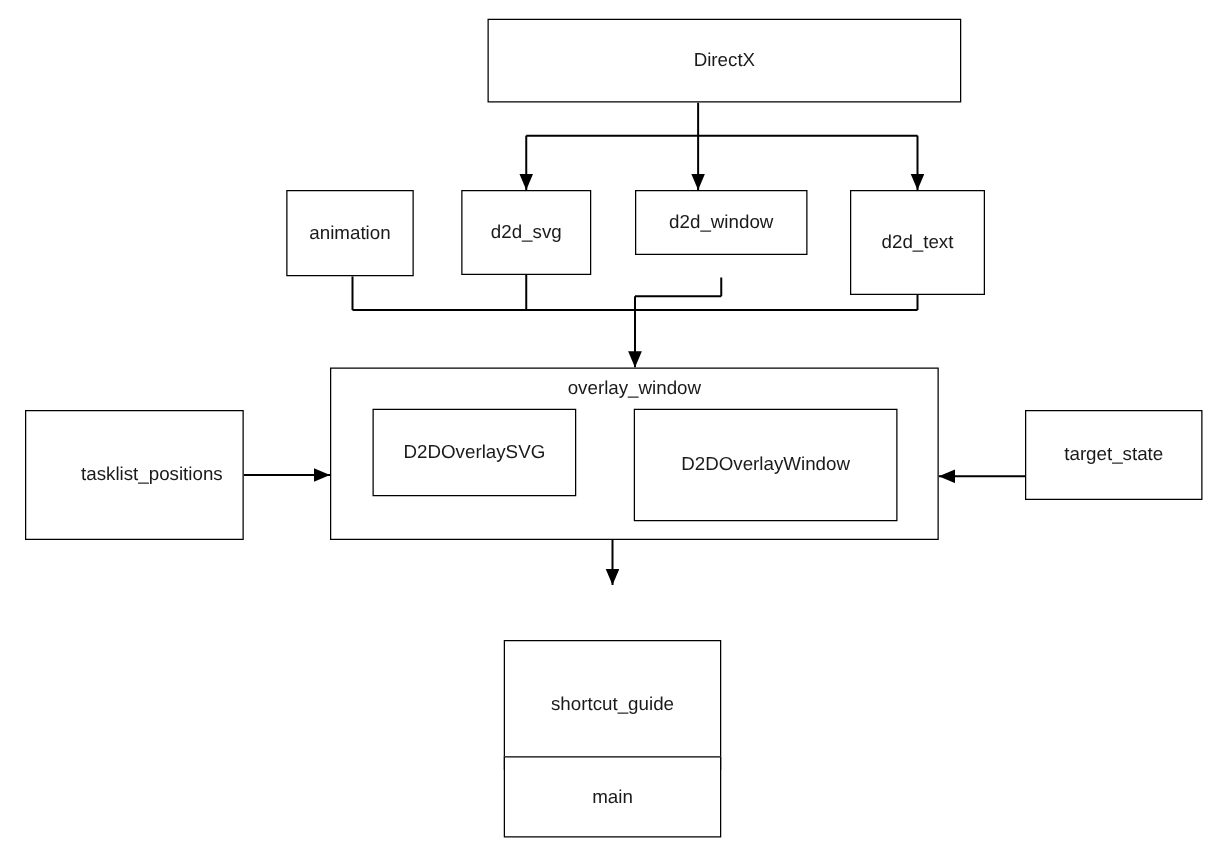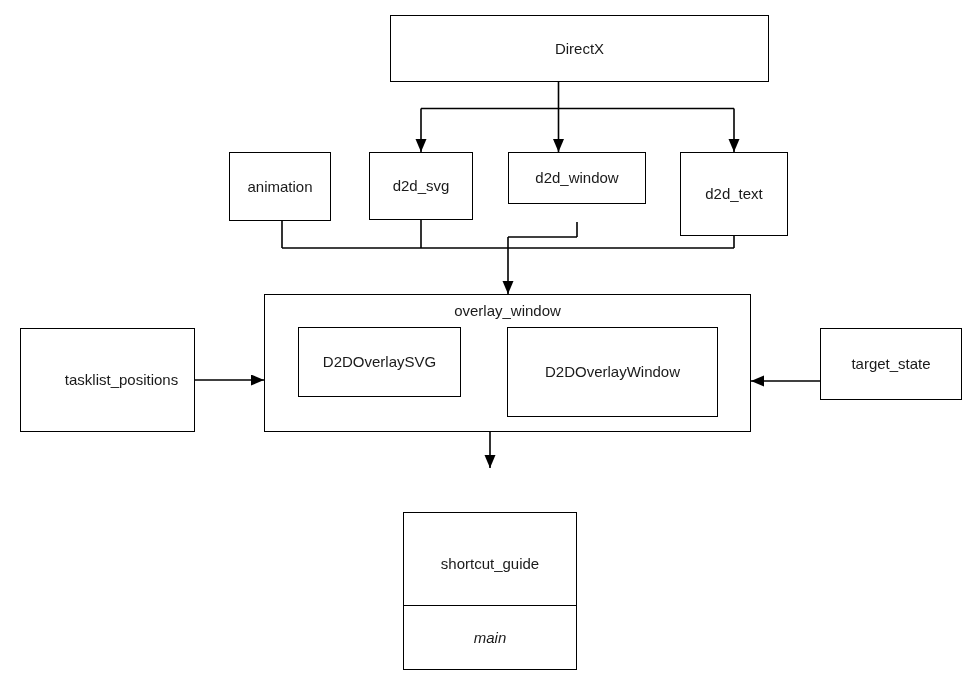--- a/index.html
+++ b/index.html
@@ -42,21 +42,21 @@
   #n-d2d-svg        { left: 369px; top: 152px; width: 104px; height: 68px; }
   #n-d2d-window     { left: 508px; top: 152px; width: 138px; height: 52px; }
   #n-d2d-text       { left: 680px; top: 152px; width: 108px; height: 84px; }
   #n-overlay-window { left: 264px; top: 294px; width: 487px; height: 138px;
                       align-items: flex-start; padding-top: 7px; }
   #n-d2d-overlay-svg    { left: 298px; top: 327px; width: 163px; height: 70px; }
   #n-d2d-overlay-window { left: 507px; top: 327px; width: 211px; height: 90px; }
   #n-tasklist-positions { left: 20px;  top: 328px; width: 175px; height: 104px; padding-left: 28px; }
   #n-target-state       { left: 820px; top: 328px; width: 142px; height: 72px; }
   #n-shortcut-guide     { left: 403px; top: 468px; width: 174px; height: 104px; margin-top: 44px; }
-  #n-main               { left: 403px; top: 605px; width: 174px; height: 65px; font-style: italic; }
+  #n-main               { left: 403px; top: 605px; width: 174px; height: 65px; }
 
   #wires path {
     stroke: #000000;
     stroke-width: 1.6px;
     fill: none;
   }
 </style>
 </head>
 <body>
 

